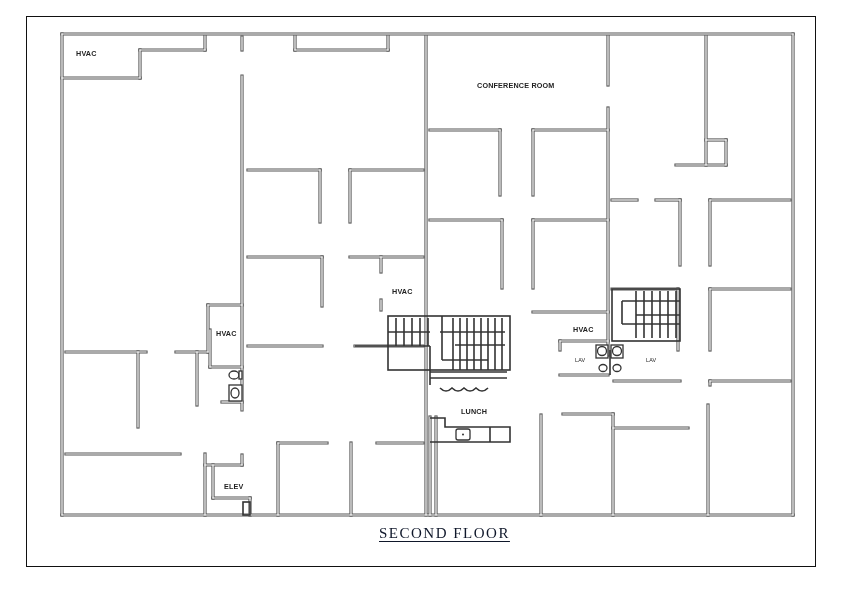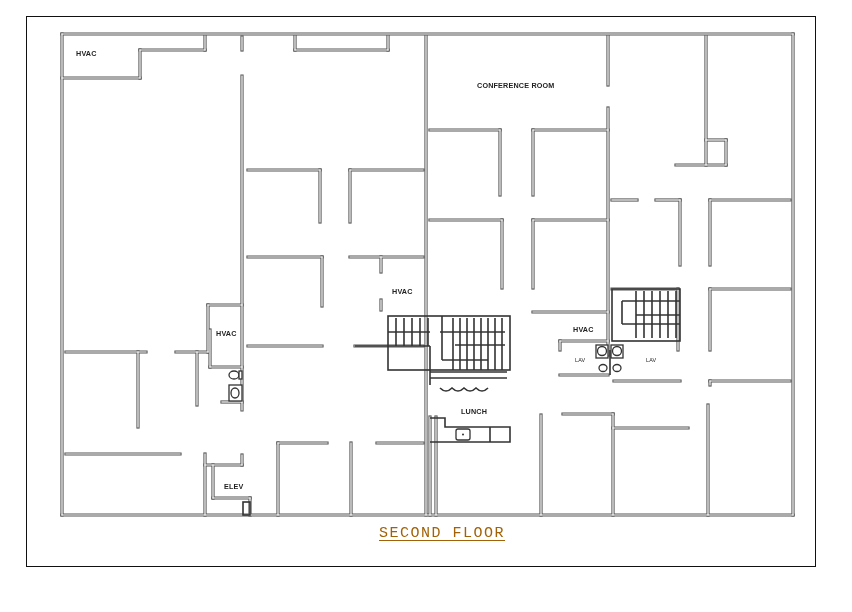--- a/index.html
+++ b/index.html
@@ -5,21 +5,21 @@
     html, body { margin: 0; padding: 0; background: #ffffff; }
     body { width: 852px; height: 612px; position: relative; overflow: hidden; font-family: "Liberation Sans", sans-serif; }
     .frame { position: absolute; left: 26px; top: 16px; width: 790px; height: 551px; border: 1.5px solid #111; box-sizing: border-box; background: #fff; }
     svg.plan { position: absolute; left: 0; top: 0; }
     .wall { stroke: #555; stroke-width: 3.2; fill: none; stroke-linecap: square; }
     .wall-inner { stroke: #fff; stroke-width: 1.2; fill: none; stroke-linecap: square; }
     .stair { stroke: #333; stroke-width: 1.6; fill: none; }
     .fixture { stroke: #333; stroke-width: 1.3; fill: #fff; }
     .room-label { position: absolute; font-family: "Liberation Sans", sans-serif; font-weight: bold; font-size: 8px; color: #222; letter-spacing: 0.2px; white-space: nowrap; transform: scaleX(0.9); transform-origin: left top; }
     .room-label.small { font-size: 6px; font-weight: normal; }
-    .title { position: absolute; left: 379px; top: 525px; font-family: Liberation Mono, monospace; font-size: 15px; letter-spacing: 1.5px; color: #a16207; text-decoration: underline; text-underline-offset: 3px; white-space: nowrap; }
+    .title { position: absolute; left: 379px; top: 525px; font-family: Liberation Serif, serif; font-size: 15px; letter-spacing: 1.5px; color: #0f172a; text-decoration: underline; text-underline-offset: 3px; white-space: nowrap; }
   </style>
 </head>
 <body>
 
 <div class="frame"></div>
 
 <svg class="plan" width="852" height="612" viewBox="0 0 852 612" xmlns="http://www.w3.org/2000/svg">
   <g id="walls-outer">
       <line class="wall" x1="62" y1="34" x2="793" y2="34" stroke="#555555"></line>
       <line class="wall" x1="62" y1="34" x2="62" y2="515" stroke="#555555"></line>

